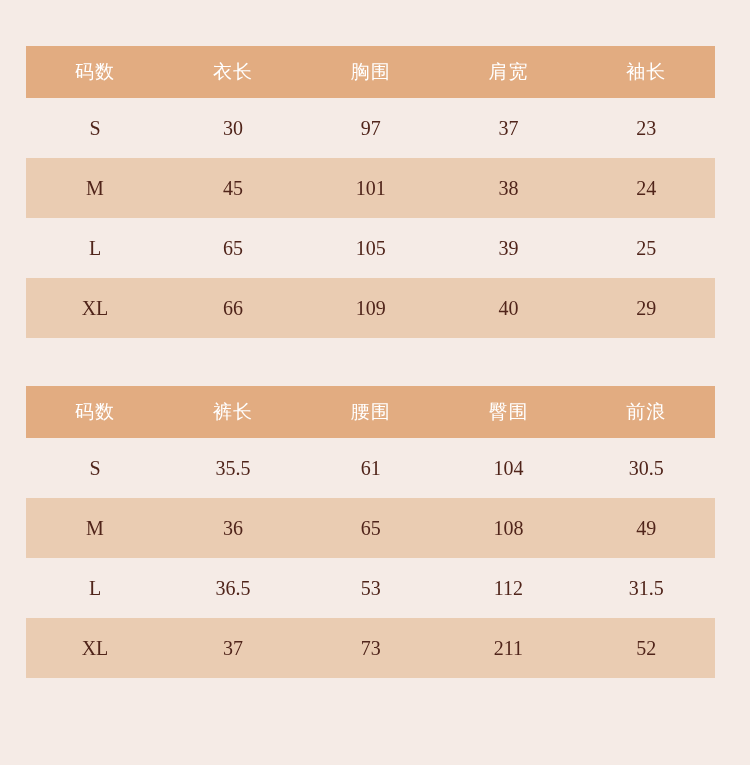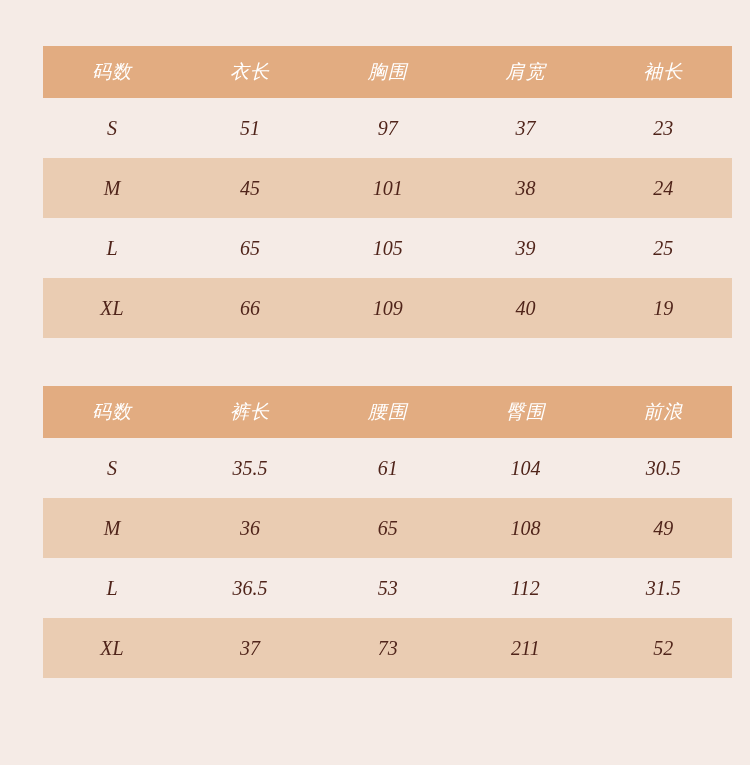--- a/index.html
+++ b/index.html
@@ -14,25 +14,24 @@
 
   .page {
     position: relative;
     width: 750px;
     height: 765px;
     background: #F5EBE6;
   }
 
   .size-table {
     position: absolute;
-    left: 43px;
+    left: 26px;
     width: 689px;
     border-collapse: collapse;
     table-layout: fixed;
-    font-style: italic;
   }
 
   #size-table-top  { top: 46px; }
   #size-table-bottom { top: 386px; }
 
   .size-table thead tr {
     background: #E2AC81;
   }
 
   .size-table thead th {
@@ -80,21 +79,21 @@
         <th>码数</th>
         <th>衣长</th>
         <th>胸围</th>
         <th>肩宽</th>
         <th>袖长</th>
       </tr>
     </thead>
     <tbody>
       <tr class="row-light">
         <td>S</td>
-        <td>51</td>
+        <td>30</td>
         <td>97</td>
         <td>37</td>
         <td>23</td>
       </tr>
       <tr class="row-shade">
         <td>M</td>
         <td>45</td>
         <td>101</td>
         <td>38</td>
         <td>24</td>
@@ -104,21 +103,21 @@
         <td>65</td>
         <td>105</td>
         <td>39</td>
         <td>25</td>
       </tr>
       <tr class="row-shade">
         <td>XL</td>
         <td>66</td>
         <td>109</td>
         <td>40</td>
-        <td>19</td>
+        <td>29</td>
       </tr>
     </tbody>
   </table>
 
   <table class="size-table" id="size-table-bottom">
     <colgroup>
       <col class="col-size">
         <col class="col-rest">
         <col class="col-rest">
         <col class="col-rest">

